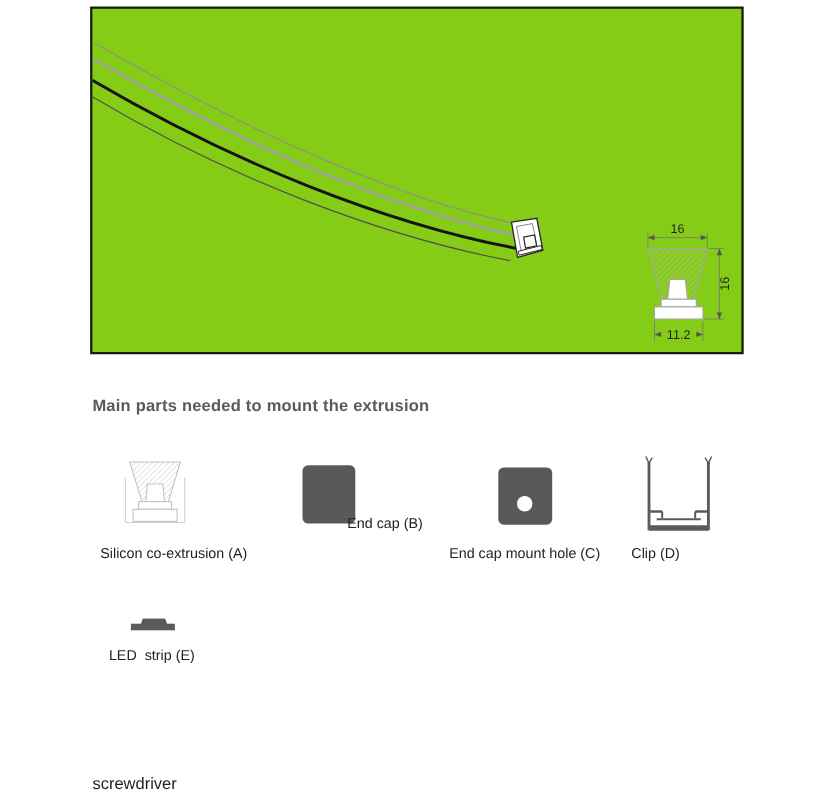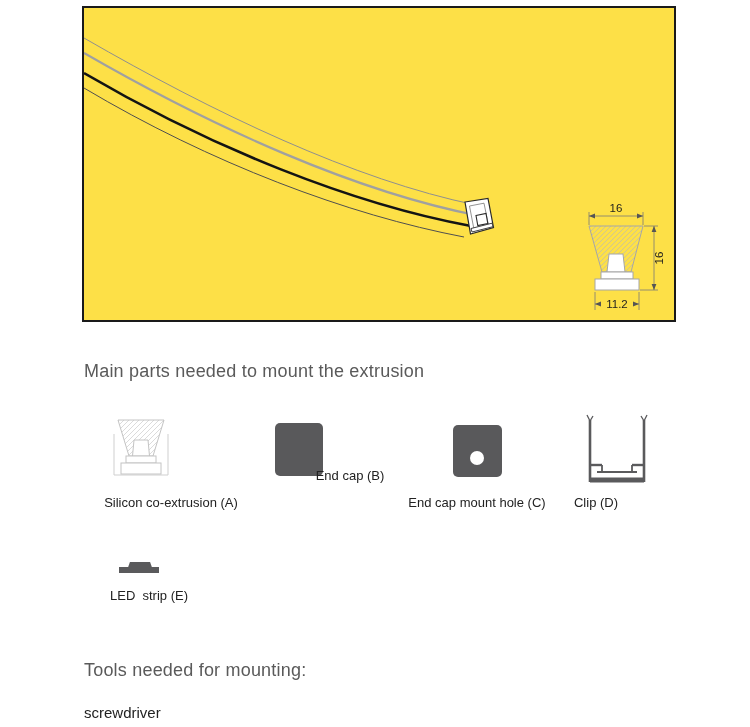--- a/index.html
+++ b/index.html
@@ -2,25 +2,25 @@
 <html><head>
 <meta charset="utf-8">
 <style>
   html,body{margin:0;padding:0;background:#ffffff;}
   .page{
     position:relative;width:750px;height:727px;background:#ffffff;overflow:hidden;
     font-family:"Liberation Sans",sans-serif;
   }
   .drawing-box{
     position:absolute;left:82px;top:6px;width:590px;height:312px;
-    border:2px solid #1a1a1a;background:#fde047;
+    border:2px solid #1a1a1a;background:#84cc16;
   }
   .drawing-box svg{position:absolute;left:0;top:0;}
   .section-heading{
-    position:absolute;margin:0;font-size:18px;font-weight:normal;color:#5a5a5a;
+    position:absolute;margin:0;font-size:15px;font-weight:bold;color:#5a5a5a;
     white-space:nowrap;letter-spacing:.2px;
   }
   .part-label{
     position:absolute;font-size:13px;color:#222222;white-space:pre;
     transform:translateX(-50%);
   }
   .part-label.left-align{transform:none;}
   .part-icon{position:absolute;}
   .endcap{
     position:absolute;background:#59595b;border-radius:5px;
@@ -111,21 +111,21 @@
       <pattern id="hatchA" patternUnits="userSpaceOnUse" width="5" height="5">
         <path d="M0,5 L5,0" stroke="#d2d2d2" stroke-width="0.8"></path>
       </pattern>
     </defs>
     <path d="M6,18 V59 M60,18 V59 M6,59 H60" fill="none" stroke="#cfcfcf" stroke-width="1"></path>
     <path d="M10,4 L56,4 L45,40 L21,40 Z" fill="url(#hatchA)" stroke="#c4c4c4" stroke-width="1"></path>
     <path d="M26,24 L40,24 L41.5,40 L24.5,40 Z" fill="#ffffff" stroke="#c4c4c4" stroke-width="1"></path>
     <rect x="18" y="40" width="30" height="7" fill="#ffffff" stroke="#c4c4c4" stroke-width="1"></rect>
     <rect x="13" y="47" width="40" height="11" fill="#ffffff" stroke="#c4c4c4" stroke-width="1"></rect>
   </svg>
-  <span class="part-label" style="left:171px;top:495px;">Silicon co-extrusion (A)</span>
+  <span class="part-label" style="left:158px;top:495px;">Silicon co-extrusion (A)</span>
 
   <div class="endcap" style="left:275px;top:423px;width:48px;height:53px;"></div>
   <span class="part-label" style="left:313px;top:468px;margin-left:37px;">End cap (B)</span>
 
   <div class="endcap" style="left:453px;top:425px;width:49px;height:52px;">
     <div class="hole" style="left:17px;top:26px;"></div>
   </div>
   <span class="part-label" style="left:477px;top:495px;">End cap mount hole (C)</span>
 
   <svg class="part-icon" style="left:585px;top:413px;" width="64" height="76" viewBox="0 0 64 76">
@@ -141,19 +141,18 @@
       <path d="M5,8 L2,2 M5,8 L8,3" stroke-width="1.3"></path>
       <path d="M59,8 L62,2 M59,8 L56,3" stroke-width="1.3"></path>
     </g>
   </svg>
   <span class="part-label" style="left:596px;top:495px;">Clip (D)</span>
 
   <div class="led-strip" style="left:119px;top:562px;">
     <div class="bump"></div>
     <div class="bar"></div>
   </div>
-  <span class="part-label left-align" style="left:110px;top:588px;">LED  strip (E)</span>
+  <span class="part-label left-align" style="left:99px;top:588px;">LED  strip (E)</span>
 
-  <h2 class="section-heading" style="left:84px;top:660px;">Tools needed for mounting:</h2>
 
   <p class="body-text" style="left:84px;top:704px;">screwdriver</p>
 
 </div>
 
 </body></html>

